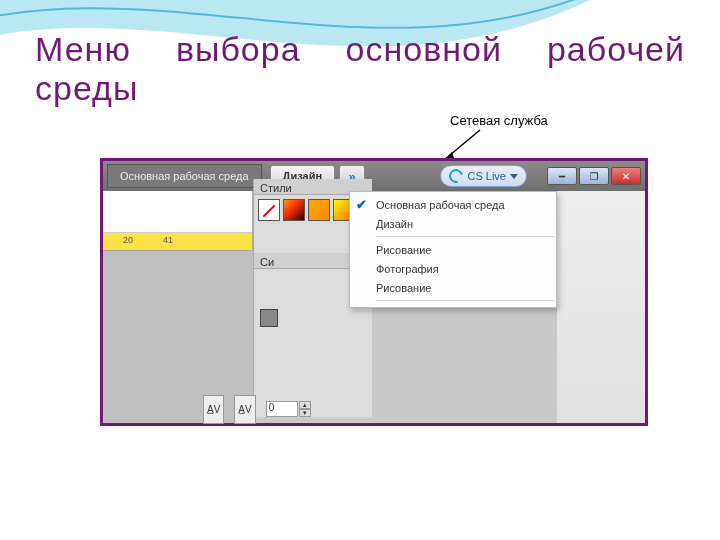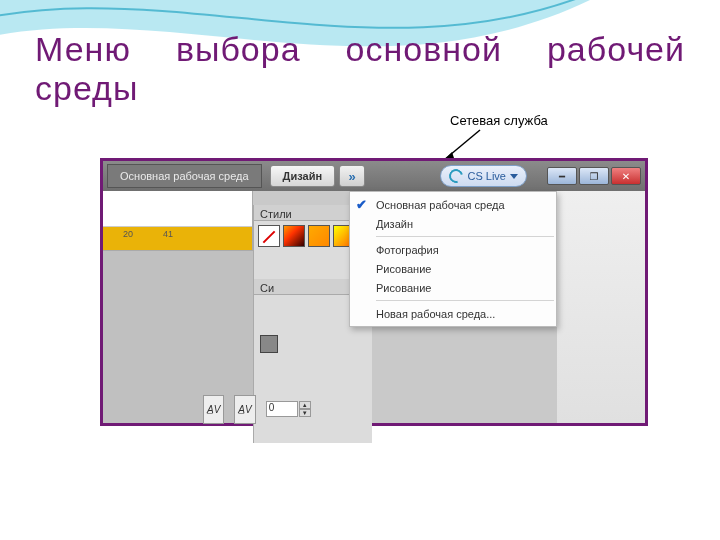--- a/index.html
+++ b/index.html
@@ -25,37 +25,37 @@
   .wb.min { background:linear-gradient(#dce7f7,#9cb6d9); }
   .wb.max { background:linear-gradient(#dce7f7,#9cb6d9); }
   .wb.close { background:linear-gradient(#f08080,#c83030); color:#fff; }
 
   .dropdown { position:absolute; top:30px; left:246px; width:208px; background:#fdfdfd; border:1px solid #bbb; box-shadow:2px 3px 6px rgba(0,0,0,0.25); padding:3px 0; z-index:10; }
   .dd-item { display:flex; align-items:center; height:19px; padding:0 8px 0 26px; position:relative; font-size:11px; }
   .dd-sep { height:1px; background:#d4d4d4; margin:3px 2px 3px 26px; }
   .checkmark { position:absolute; left:6px; color:#1a5cc8; font-size:13px; font-weight:bold; }
 
   .doc-area { position:absolute; top:30px; left:0; width:150px; height:60px; background:#fff; border-right:1px solid #aaa; border-bottom:1px solid #aaa; }
-  .ruler { position:absolute; bottom:0; left:0; right:0; height:24px; background:#eab308; border-top:1px solid #ccc; font-size:9px; color:#555; }
+  .ruler { position:absolute; bottom:0; left:0; right:0; height:18px; background:#fde047; border-top:1px solid #ccc; font-size:9px; color:#555; }
   .ruler span { position:absolute; top:2px; }
   .gray-fill { position:absolute; top:90px; left:0; width:150px; bottom:0; background:#c0c0c0; }
 
-  .panel { position:absolute; top:44px; left:150px; width:119px; height:238px; background:#dcdcdc; border-left:1px solid #aaa; }
+  .panel { position:absolute; top:18px; left:150px; width:119px; height:238px; background:#dcdcdc; border-left:1px solid #aaa; }
   .panel-title { background:#d0d0d0; padding:3px 6px; border-bottom:1px solid #aaa; font-size:11px; height:16px; }
   .swatch-grid { display:flex; flex-wrap:wrap; gap:3px; padding:4px; }
   .swatch { width:22px; height:22px; border:1px solid #555; position:relative; }
   .nosw { background:#fff; }
   .nosw::after { content:""; position:absolute; left:2px; right:2px; top:50%; height:2px; background:#d00; transform:rotate(-45deg); }
   .grad1 { background:linear-gradient(135deg,#f90 0%,#f30 40%,#300 100%); }
   .grad2 { background:linear-gradient(135deg,#fa0,#f80); }
   .grad3 { background:linear-gradient(135deg,#ff0,#f60); }
   .sw-lone { width:18px; height:18px; background:#888; border:1px solid #444; margin:40px 6px 0 6px; }
 
   .bottom-row { position:absolute; left:100px; bottom:4px; right:4px; height:20px; display:flex; align-items:center; gap:10px; font-size:11px; color:#333; }
-  .av-icon { font-size:10px; border:1px solid #999; padding:8px 3px; background:#eee;font-style:italic; }
+  .av-icon { font-size:10px; border:1px solid #999; padding:8px 3px; background:#eee; }
   .spin { display:flex; align-items:center; }
   .spin-input { width:32px; height:16px; background:#fff; border:1px solid #999; font-size:10px; text-align:left; padding:0 2px; }
   .spin-btns { display:flex; flex-direction:column; margin-left:1px; }
   .spin-btns div { width:12px; height:8px; background:#ddd; border:1px solid #999; font-size:6px; text-align:center; line-height:6px; }
 
   .right-bg { position:absolute; top:30px; left:454px; right:0; bottom:0; background:linear-gradient(#efefef,#e0e0e0); }
 </style>
 </head>
 <body>
 
@@ -120,32 +120,29 @@
     <div class="dropdown">
       <div class="dd-item">
         <span class="checkmark">✔</span>
         <span>Основная рабочая среда</span>
       </div>
       <div class="dd-item">
         <span>Дизайн</span>
       </div>
       <div class="dd-sep"></div>
       <div class="dd-item">
+        <span>Рисование</span>
+      </div>
+      <div class="dd-item">
         <span>Фотография</span>
       </div>
       <div class="dd-item">
         <span>Рисование</span>
       </div>
-      <div class="dd-item">
-        <span>Рисование</span>
-      </div>
       <div class="dd-sep"></div>
-      <div class="dd-item">
-        <span>Новая рабочая среда...</span>
-      </div>
     </div>
 
     <div class="bottom-row">
       <span class="av-icon">A̲V</span>
       <span class="av-icon">A̲V</span>
       <div class="spin">
         <div class="spin-input">0</div>
         <div class="spin-btns">
           <div>▲</div>
           <div>▼</div>

